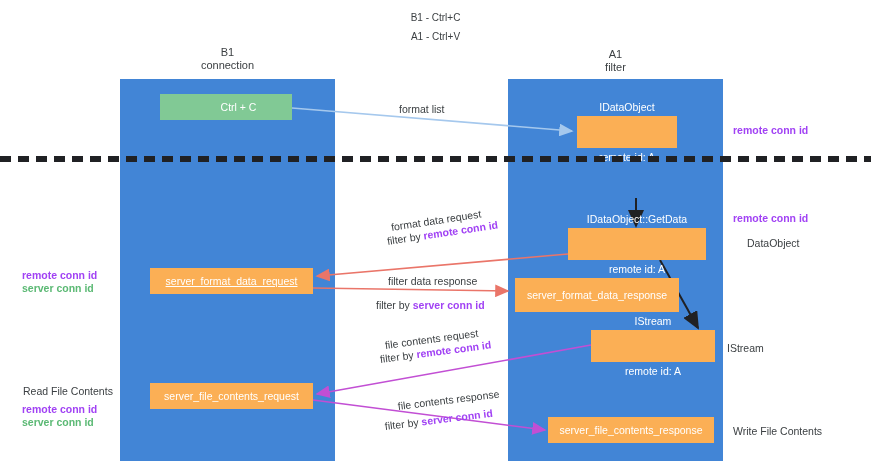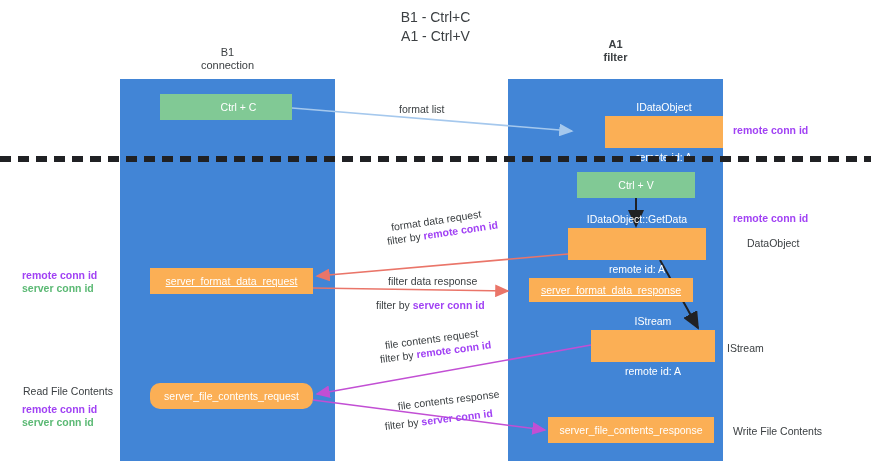--- a/index.html
+++ b/index.html
@@ -31,53 +31,53 @@
   
   .lane-header{
     position:absolute;
     text-align:center;
     font-size:11px;
     line-height:13px;
     color:#3c4043;
     z-index:4;
   }
   #hdr-b1{left:120px;top:46px;width:215px;}
-  #hdr-a1{left:508px;top:38px;width:215px;font-weight:bold;}
+  #hdr-a1{left:508px;top:48px;width:215px;}
 
   
   #title{
     position:absolute;left:0;top:8px;width:871px;
-    text-align:center;font-size:14px;line-height:19px;color:#3c4043;
+    text-align:center;font-size:10px;line-height:19px;color:#3c4043;
     z-index:4;
   }
 
   
   .node{
     position:absolute;
     display:flex;flex-direction:column;
     align-items:center;justify-content:center;
     color:#ffffff;
     font-size:10.5px;
     line-height:13px;
     text-align:center;
     box-sizing:border-box;
     padding:2px 4px;
   }
   .node.green{background:#81c995;}
   .node.orange{background:#fbaf55;}
   .node .l2{font-size:10.5px;margin-top:37px;}
 
   #n-ctrlc   {left:160px;top:94px;  width:132px;height:26px;padding-left:29px;}
-  #n-idataobj{left:605px;top:116px; width:118px;height:32px;}
+  #n-idataobj{left:577px;top:116px; width:100px;height:32px;}
   #n-ctrlv   {left:577px;top:172px; width:118px;height:26px;}
   #n-getdata {left:568px;top:228px; width:138px;height:32px;}
   #n-sfdreq  {left:150px;top:268px; width:163px;height:26px;text-decoration:underline;}
-  #n-sfdresp {left:529px;top:278px; width:164px;height:24px;text-decoration:underline;}
+  #n-sfdresp {left:515px;top:278px; width:164px;height:34px;}
   #n-istream {left:591px;top:330px; width:124px;height:32px;}
-  #n-sfcreq  {left:150px;top:383px; width:163px;height:26px;border-radius:10px;}
+  #n-sfcreq  {left:150px;top:383px; width:163px;height:26px;}
   #n-sfcresp {left:548px;top:417px; width:166px;height:26px;align-items:center;}
 
   
   .ftext{position:absolute;font-size:10.5px;line-height:14px;white-space:nowrap;}
   .ftext.gray{color:#3c4043;}
   .ftext.purple{color:#a142f4;font-weight:bold;}
   .ftext.green{color:#5bb974;font-weight:bold;}
   .ftext.rot-fdreq{transform:rotate(-8.5deg);transform-origin:left top;}
   .ftext.rot-fcreq{transform:rotate(-7.5deg);transform-origin:left top;}
   .ftext.rot-fcresp{transform:rotate(-7.0deg);transform-origin:left top;}
@@ -144,23 +144,20 @@
 
     <div class="node green" id="n-ctrlc">
       <span>Ctrl + C</span>
     </div>
 
     <div class="node orange" id="n-idataobj">
       <span>IDataObject</span>
       <span class="l2">remote id: A</span>
     </div>
 
-    <div class="node green" id="n-ctrlv">
-      <span>Ctrl + V</span>
-    </div>
 
     <div class="node orange" id="n-getdata">
       <span>IDataObject::GetData</span>
       <span class="l2">remote id: A</span>
     </div>
 
     <div class="node orange" id="n-sfdreq">
       <span>server_format_data_request</span>
     </div>
 

